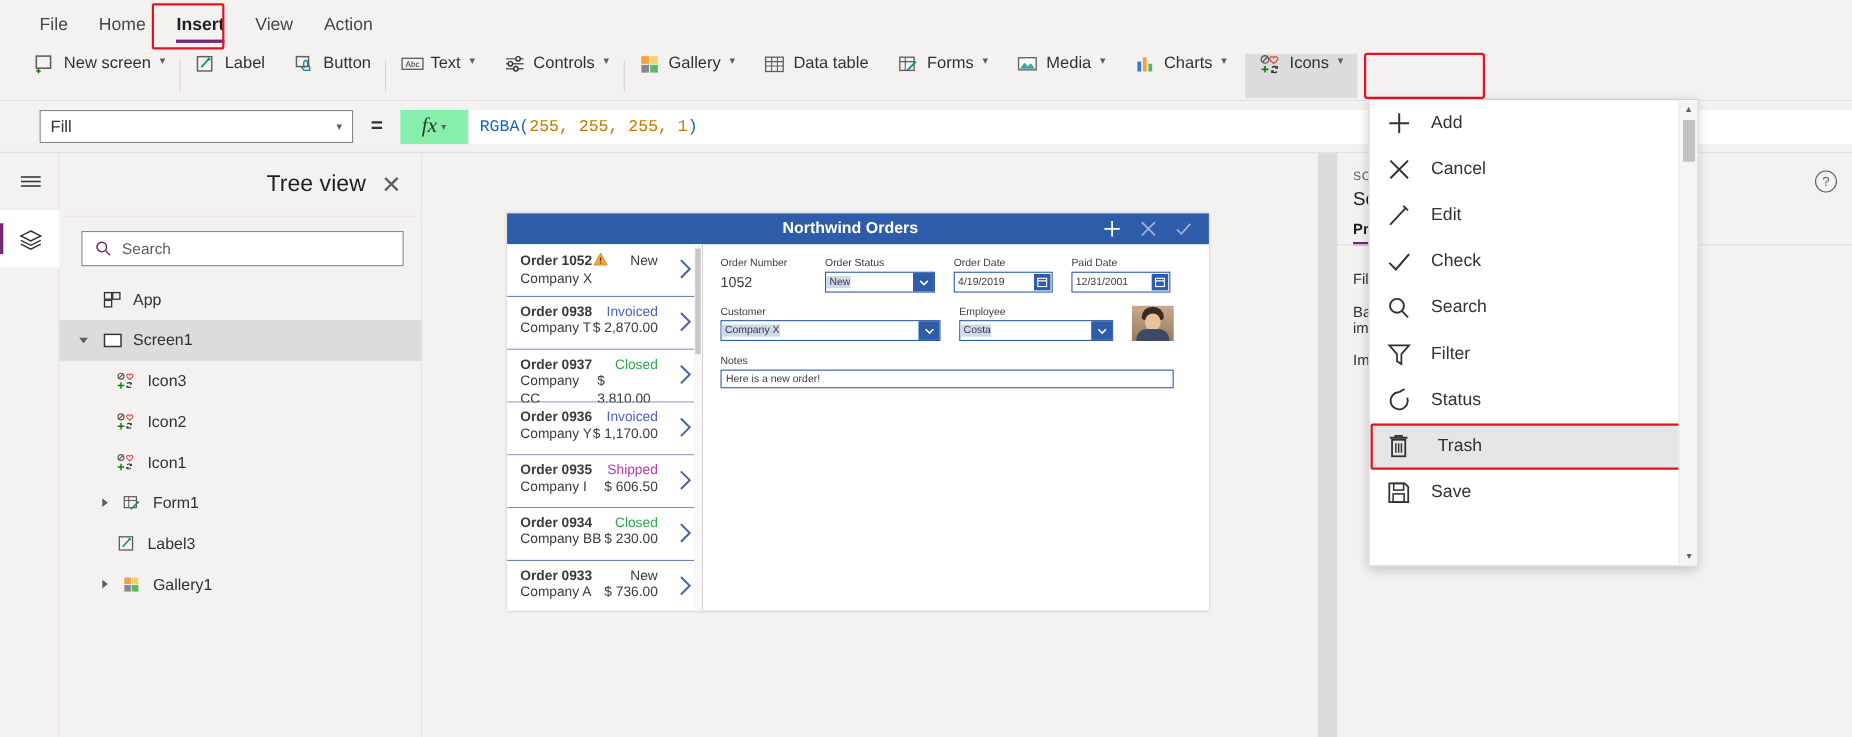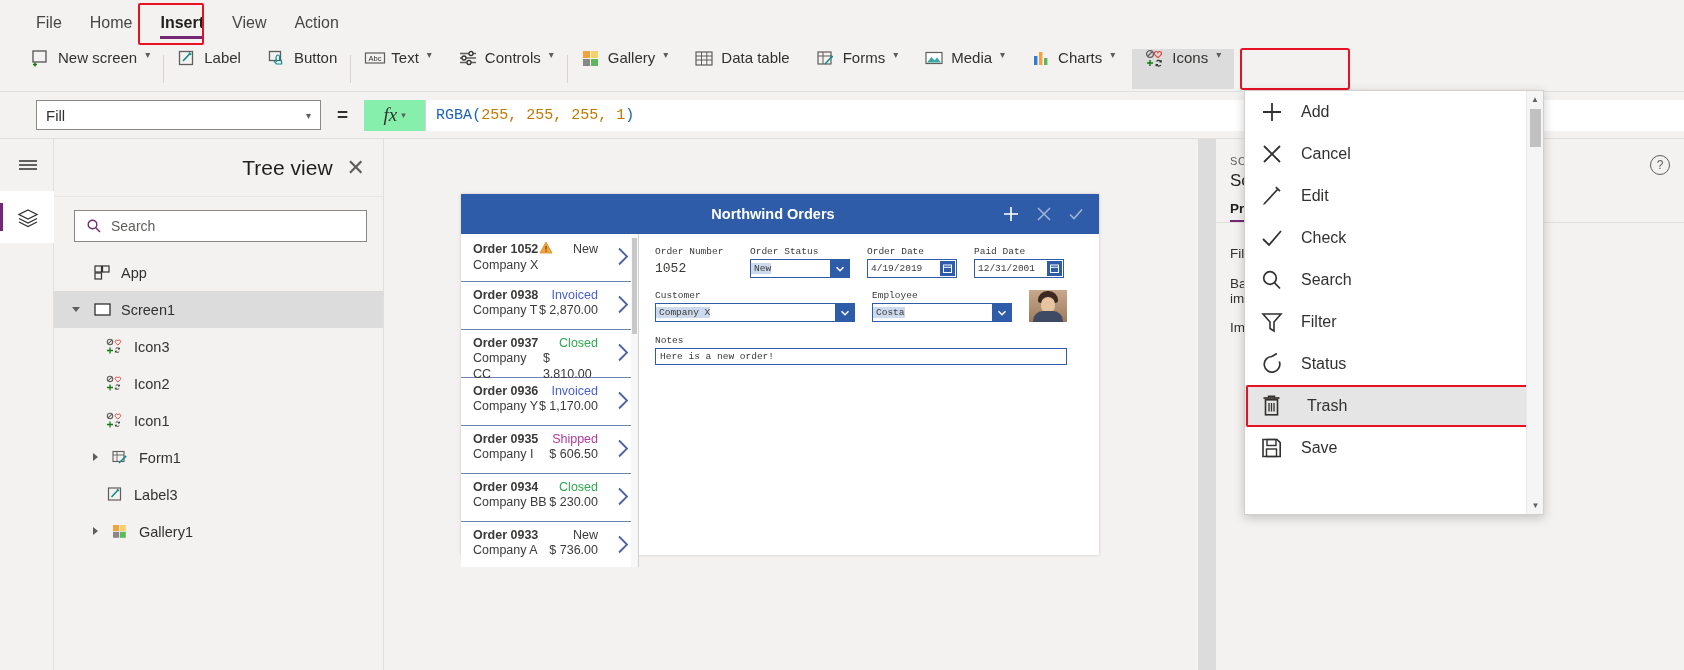--- a/index.html
+++ b/index.html
@@ -81,21 +81,21 @@
   .tw.collapsed::after{ content:""; position:absolute; left:3px; top:1px;
     border-left:5px solid #605e5c; border-top:4px solid transparent; border-bottom:4px solid transparent; }
   .tw.expanded::after{ content:""; position:absolute; left:0px; top:3px;
     border-top:5px solid #605e5c; border-left:4px solid transparent; border-right:4px solid transparent; }
 
   
   .canvas{ position:absolute; left:384px; top:139px; width:814px; height:531px;
     background:#f3f2f1; }
   .app{ position:absolute; left:77px; top:55px; width:638px; height:361px;
     background:#ffffff; box-shadow:0 0 3px rgba(0,0,0,.18); }
-  .app-header{ height:40px; background:#2f5ca8; display:flex; align-items:center;
+  .app-header{ height:28px; background:#2f5ca8; display:flex; align-items:center;
     position:relative; }
   .app-title{ flex:1; text-align:center; color:#ffffff; font-weight:bold; font-size:14.5px;
     padding-left:84px; }
   .hdr-acts{ display:flex; align-items:center; gap:14px; padding-right:14px; }
   .hdr-ic{ cursor:pointer; display:flex; align-items:center; }
 
   .app-body{ display:flex; height:333px; }
   .gal{ width:205px; border-right:1px solid #d0d0d0; position:relative; overflow:hidden; }
   .gal-row{ height:48px; padding:6px 10px 0 12px; border-bottom:1px solid #6f84b5;
     display:flex; flex-direction:column; justify-content:flex-start; position:relative;
@@ -104,21 +104,21 @@
   .gr-line{ display:flex; justify-content:space-between; align-items:center;
     padding-right:30px; line-height:1.22; }
   .gr-order{ font-weight:bold; font-size:12.5px; color:#3b3a39; display:flex; align-items:center; gap:1px;}
   .gr-status{ font-size:12.5px; }
   .gr-comp{ font-size:12.5px; color:#3b3a39; }
   .gr-amt{ font-size:12.5px; color:#3b3a39; }
   .gr-chev{ position:absolute; right:8px; top:50%; transform:translateY(-50%); }
   .gal-scroll{ position:absolute; right:0; top:0; width:7px; height:333px; background:#f7f7f7; }
   .gal-thumb{ position:absolute; right:1px; top:4px; width:5px; height:96px; background:#c8c8c8; }
 
-  .det{ flex:1; padding:12px 32px 0 16px; position:relative;font-family:Liberation Mono, monospace; }
+  .det{ flex:1; padding:12px 32px 0 16px; position:relative; }
   .fld-lbl{ font-size:9.5px; color:#3b3a39; margin-bottom:2px; }
   .det-row{ display:flex; gap:17px; }
   .t-val{ font-size:13px; color:#3b3a39; padding-top:2px; }
   .d-in{ height:19px; border:1px solid #2f5ca8; background:#ffffff; display:flex;
     align-items:center; position:relative; }
   .d-in .txt{ font-size:9.5px; color:#3b3a39; padding-left:3px; }
   .d-in .txt.hl{ background:#cdd9ed; }
   .d-in .drop{ position:absolute; right:0; top:0; width:19px; height:100%;
     background:#2f5ca8; display:flex; align-items:center; justify-content:center; }
   .d-in .cal{ position:absolute; right:1px; top:1px; width:15px; height:15px;

